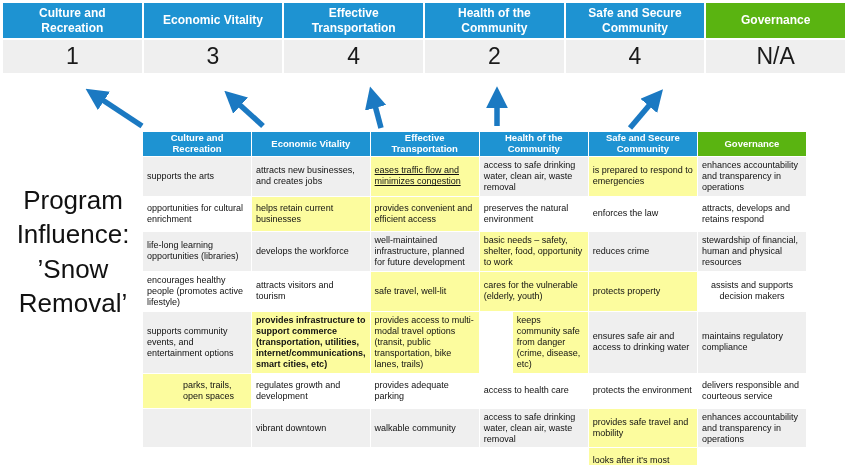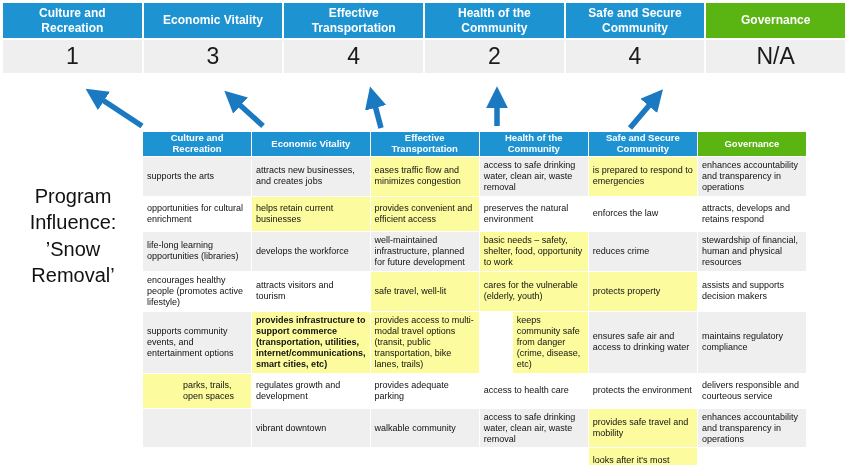--- a/index.html
+++ b/index.html
@@ -30,21 +30,21 @@
     height:33px;background:#EFEFEF;display:flex;align-items:center;
     justify-content:center;font-size:23px;color:#1a1a1a;
   }
 
   
   .arrows{position:absolute;left:0;top:80px}
 
   
   .program-title{
     position:absolute;left:0;top:183px;width:146px;text-align:center;
-    font-size:20px;line-height:1.32;color:#111;
+    font-size:26px;line-height:1.32;color:#111;
   }
   .program-title span{display:block}
 
   
   .matrix{
     position:absolute;left:143px;top:132px;width:663px;
     display:grid;grid-template-columns:repeat(6,1fr);gap:1px;background:#fff;
   }
   .mh{
     background:#1E93D2;color:#fff;font-weight:bold;font-size:9.5px;
@@ -106,42 +106,42 @@
 
   <div class="matrix">
       <div class="mh">Culture and Recreation</div>
       <div class="mh">Economic Vitality</div>
       <div class="mh">Effective Transportation</div>
       <div class="mh">Health of the Community</div>
       <div class="mh">Safe and Secure Community</div>
       <div class="mh green">Governance</div>
       <div class="mc gray" style="min-height: 36px;">supports the arts</div>
       <div class="mc gray" style="min-height: 36px;">attracts new businesses, and creates jobs</div>
-      <div class="mc hl" style="min-height: 36px;">eases traffic flow and minimizes congestion</div>
+      <div class="mc hl" style="min-height: 36px; text-decoration: underline;">eases traffic flow and minimizes congestion</div>
       <div class="mc gray" style="min-height: 36px;">access to safe drinking water, clean air, waste removal</div>
       <div class="mc hl" style="min-height: 36px;">is prepared to respond to emergencies</div>
       <div class="mc gray" style="min-height: 36px;">enhances accountability and transparency in operations</div>
       <div class="mc" style="min-height: 34px;">opportunities for cultural enrichment</div>
       <div class="mc hl" style="min-height: 34px;">helps retain current businesses</div>
       <div class="mc hl" style="min-height: 34px;">provides convenient and efficient access</div>
       <div class="mc" style="min-height: 34px;">preserves the natural environment</div>
       <div class="mc" style="min-height: 34px;">enforces the law</div>
       <div class="mc" style="min-height: 34px;">attracts, develops and retains respond</div>
       <div class="mc gray" style="min-height: 36px;">life-long learning opportunities (libraries)</div>
       <div class="mc gray" style="min-height: 36px;">develops the workforce</div>
       <div class="mc gray" style="min-height: 36px;">well-maintained infrastructure, planned for future development</div>
       <div class="mc hl" style="min-height: 36px;">basic needs – safety, shelter, food, opportunity to work</div>
       <div class="mc gray" style="min-height: 36px;">reduces crime</div>
       <div class="mc gray" style="min-height: 36px;">stewardship of financial, human and physical resources</div>
       <div class="mc" style="min-height: 34px;">encourages healthy people (promotes active lifestyle)</div>
       <div class="mc" style="min-height: 34px;">attracts visitors and tourism</div>
       <div class="mc hl" style="min-height: 34px;">safe travel, well-lit</div>
       <div class="mc hl" style="min-height: 34px;">cares for the vulnerable (elderly, youth)</div>
       <div class="mc hl" style="min-height: 34px;">protects property</div>
-      <div class="mc" style="min-height: 34px;">assists and supports decision makers</div>
+      <div class="mc" style="min-height: 34px; text-align: center;">assists and supports decision makers</div>
       <div class="mc gray" style="min-height: 54px;">supports community events, and entertainment options</div>
       <div class="mc hl" style="min-height: 54px; font-weight: bold;">provides infrastructure to support commerce (transportation, utilities, internet/communications, smart cities, etc)</div>
       <div class="mc hl" style="min-height: 54px;">provides access to multi-modal travel options (transit, public transportation, bike lanes, trails)</div>
       <div class="mc hl" style="min-height: 54px; margin-left: 33px;">keeps community safe from danger (crime, disease, etc)</div>
       <div class="mc gray" style="min-height: 54px;">ensures safe air and access to drinking water</div>
       <div class="mc gray" style="min-height: 54px;">maintains regulatory compliance</div>
       <div class="mc hl" style="min-height: 34px; padding-left: 40px;">parks, trails, open spaces</div>
       <div class="mc" style="min-height: 34px;">regulates growth and development</div>
       <div class="mc" style="min-height: 34px;">provides adequate parking</div>
       <div class="mc" style="min-height: 34px;">access to health care</div>

